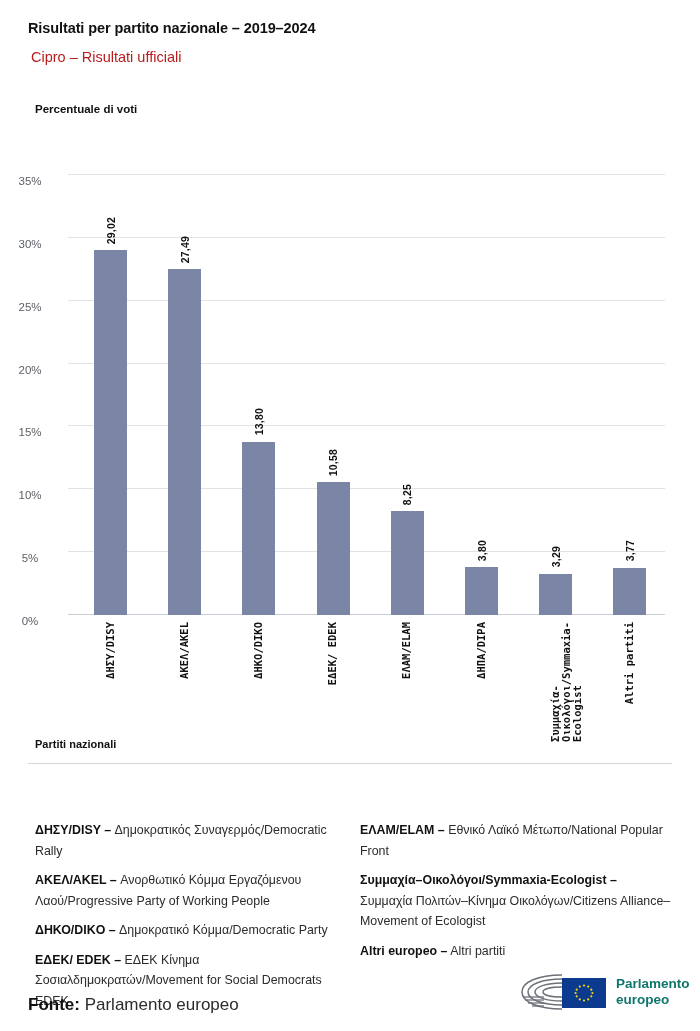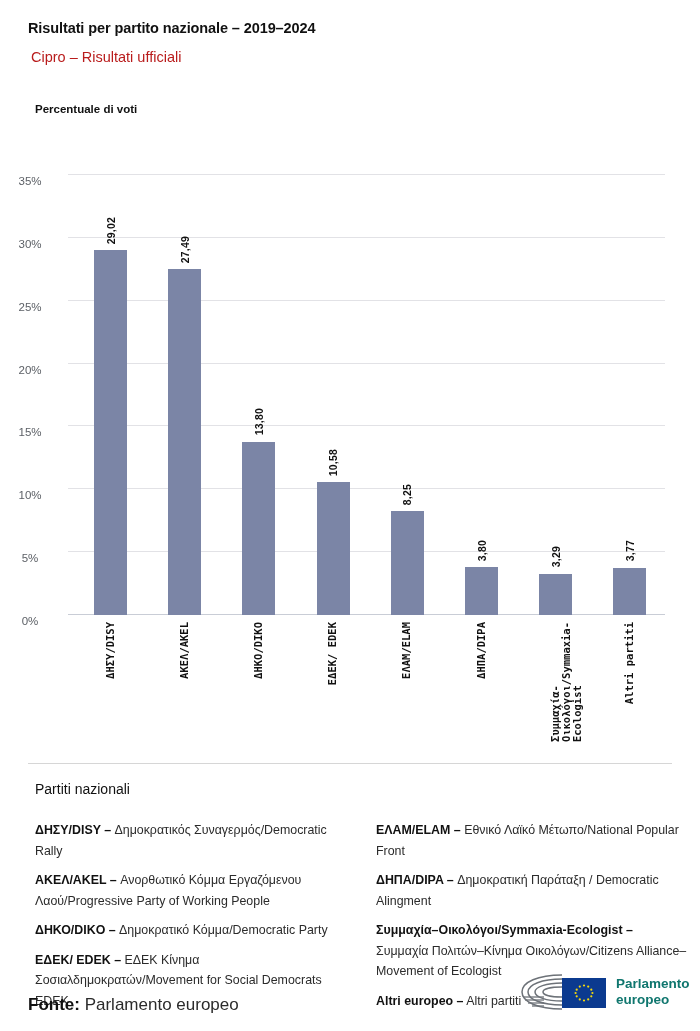--- a/index.html
+++ b/index.html
@@ -104,43 +104,42 @@
     text-align: left;
     white-space: pre;
   }
 
   
   #legend { position: absolute; left: 0; top: 738px; width: 700px; }
   #legend-title {
     position: absolute;
     left: 35px;
     top: 0;
-    font-size: 14px;
-    font-weight: normal;
-    color: #111111;
-    margin-top: 43px;
+    font-size: 11px;
+    font-weight: bold;
+    color: #111111;
   }
   #legend-rule {
     position: absolute;
     left: 28px;
     top: 25px;
     width: 644px;
     height: 1px;
     background: #d6d6d6;
   }
   .legend-col {
     position: absolute;
     top: 38px;
     font-size: 12.4px;
     line-height: 20.5px;
     color: #2b2b2b;
     margin-top: 44px;
   }
   #legend-col-left  { left: 35px;  width: 320px; }
-  #legend-col-right { left: 376px; width: 312px; }
+  #legend-col-right { left: 360px; width: 312px; }
   .legend-entry { margin-bottom: 9px; }
   .legend-entry b { font-weight: bold; color: #111111; }
 
   
   #footer { position: absolute; left: 0; top: 985px; width: 700px; height: 46px; }
   #source {
     position: absolute;
     left: 28px;
     top: 10px;
     font-size: 17px;
@@ -232,21 +231,20 @@
   <div id="legend-title">Partiti nazionali</div>
   <div id="legend-rule"></div>
   <div class="legend-col" id="legend-col-left">
       <div class="legend-entry"><b>ΔΗΣΥ/DISY –</b><span> Δημοκρατικός Συναγερμός/Democratic Rally</span></div>
       <div class="legend-entry"><b>ΑΚΕΛ/AKEL  –</b><span> Ανορθωτικό Κόμμα Εργαζόμενου Λαού/Progressive Party of Working People</span></div>
       <div class="legend-entry"><b>ΔΗΚΟ/DIKO –</b><span> Δημοκρατικό Κόμμα/Democratic Party</span></div>
       <div class="legend-entry"><b>ΕΔΕΚ/ EDEK –</b><span> ΕΔΕΚ Κίνημα Σοσιαλδημοκρατών/Movement for Social Democrats EDEK</span></div>
     </div>
   <div class="legend-col" id="legend-col-right">
       <div class="legend-entry"><b>ΕΛΑΜ/ELAM –</b><span> Εθνικό Λαϊκό Μέτωπο/National Popular Front</span></div>
-      <div class="legend-entry"><b>ΔΗΠΑ/DIPA –</b><span> Δημοκρατική Παράταξη / Democratic Alingment</span></div>
       <div class="legend-entry"><b>Συμμαχία–Οικολόγοι/Symmaxia-Ecologist –</b><span> Συμμαχία Πολιτών–Κίνημα Οικολόγων/Citizens Alliance–Movement of Ecologist</span></div>
       <div class="legend-entry"><b>Altri europeo –</b><span> Altri partiti</span></div>
     </div>
 </div>
 
 <div id="footer">
   <div id="source">
     <b>Fonte:</b><span> Parlamento europeo</span>
   </div>
   <div id="ep-logo">

